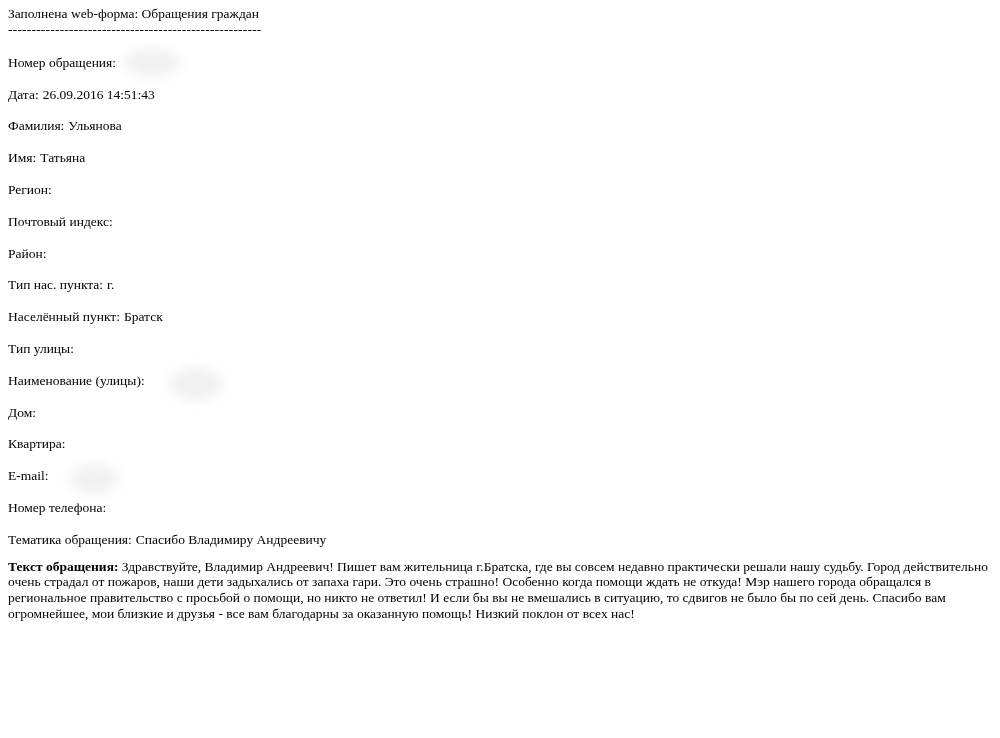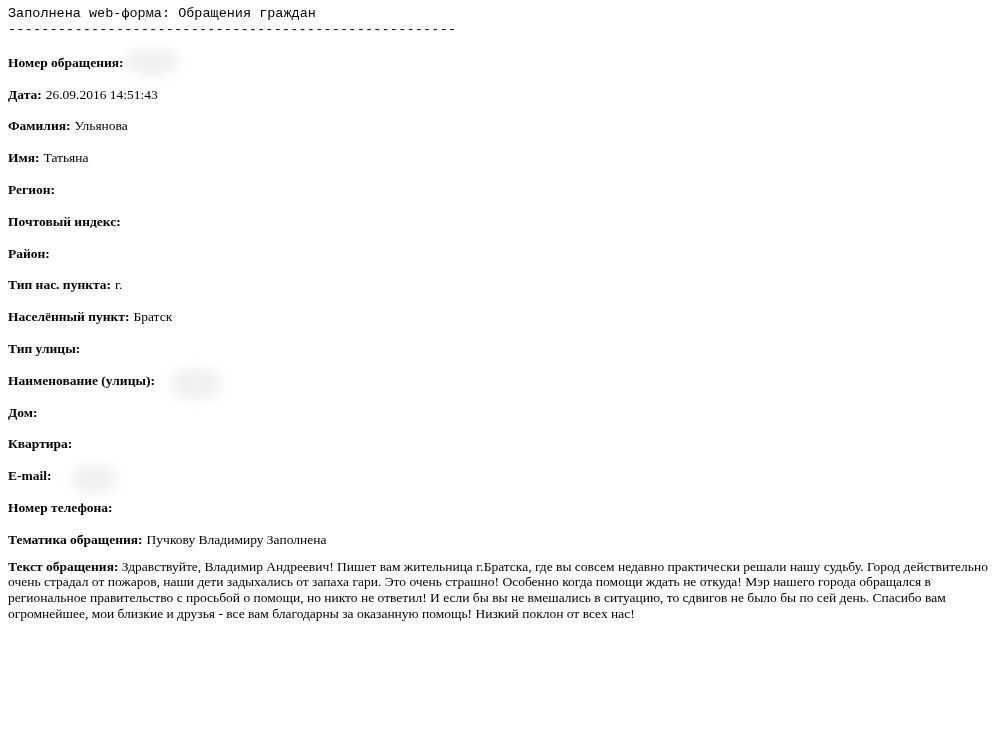--- a/index.html
+++ b/index.html
@@ -14,36 +14,35 @@
     color: #000;
     font-family: "Liberation Serif", "DejaVu Serif", serif;
     font-size: 13.5px;
   }
   .page {
     padding: 6px 8px 0 8px;
   }
   .doc-header {
     line-height: 16px;
     white-space: pre;
-    font-family: Liberation Mono, monospace;
   }
   .separator {
     letter-spacing: 0.2px;
   }
   .fields {
     margin-top: 4px;
   }
   .field {
     position: relative;
     margin-top: 16.8px;
     line-height: 15px;
     white-space: nowrap;
   }
   .lbl {
-    font-weight: bold;
+    font-weight: normal;
   }
   .val {
     margin-left: 4px;
   }
   .smudge {
     position: absolute;
     background: rgba(0, 0, 0, 0.055);
     border-radius: 50%;
     filter: blur(6px);
     pointer-events: none;
@@ -128,21 +127,21 @@
     <div class="field">
       <span class="lbl">E-mail:</span><span class="val"></span>
       <span class="smudge smudge-email"></span>
     </div>
 
     <div class="field">
       <span class="lbl">Номер телефона:</span><span class="val"></span>
     </div>
 
     <div class="field">
-      <span class="lbl">Тематика обращения:</span><span class="val">Пучкову Владимиру Заполнена</span>
+      <span class="lbl">Тематика обращения:</span><span class="val">Спасибо Владимиру Андреевичу</span>
     </div>
 
   </div>
 
   <div class="message">
     <span class="lbl">Текст обращения:</span>
     <span>Здравствуйте, Владимир Андреевич! Пишет вам жительница г.Братска, где вы совсем недавно практически решали нашу судьбу. Город действительно очень страдал от пожаров, наши дети задыхались от запаха гари. Это очень страшно! Особенно когда помощи ждать не откуда! Мэр нашего города обращался в региональное правительство с просьбой о помощи, но никто не ответил! И если бы вы не вмешались в ситуацию, то сдвигов не было бы по сей день. Спасибо вам огромнейшее, мои близкие и друзья - все вам благодарны за оказанную помощь! Низкий поклон от всех нас!</span>
   </div>
 
 </div>

